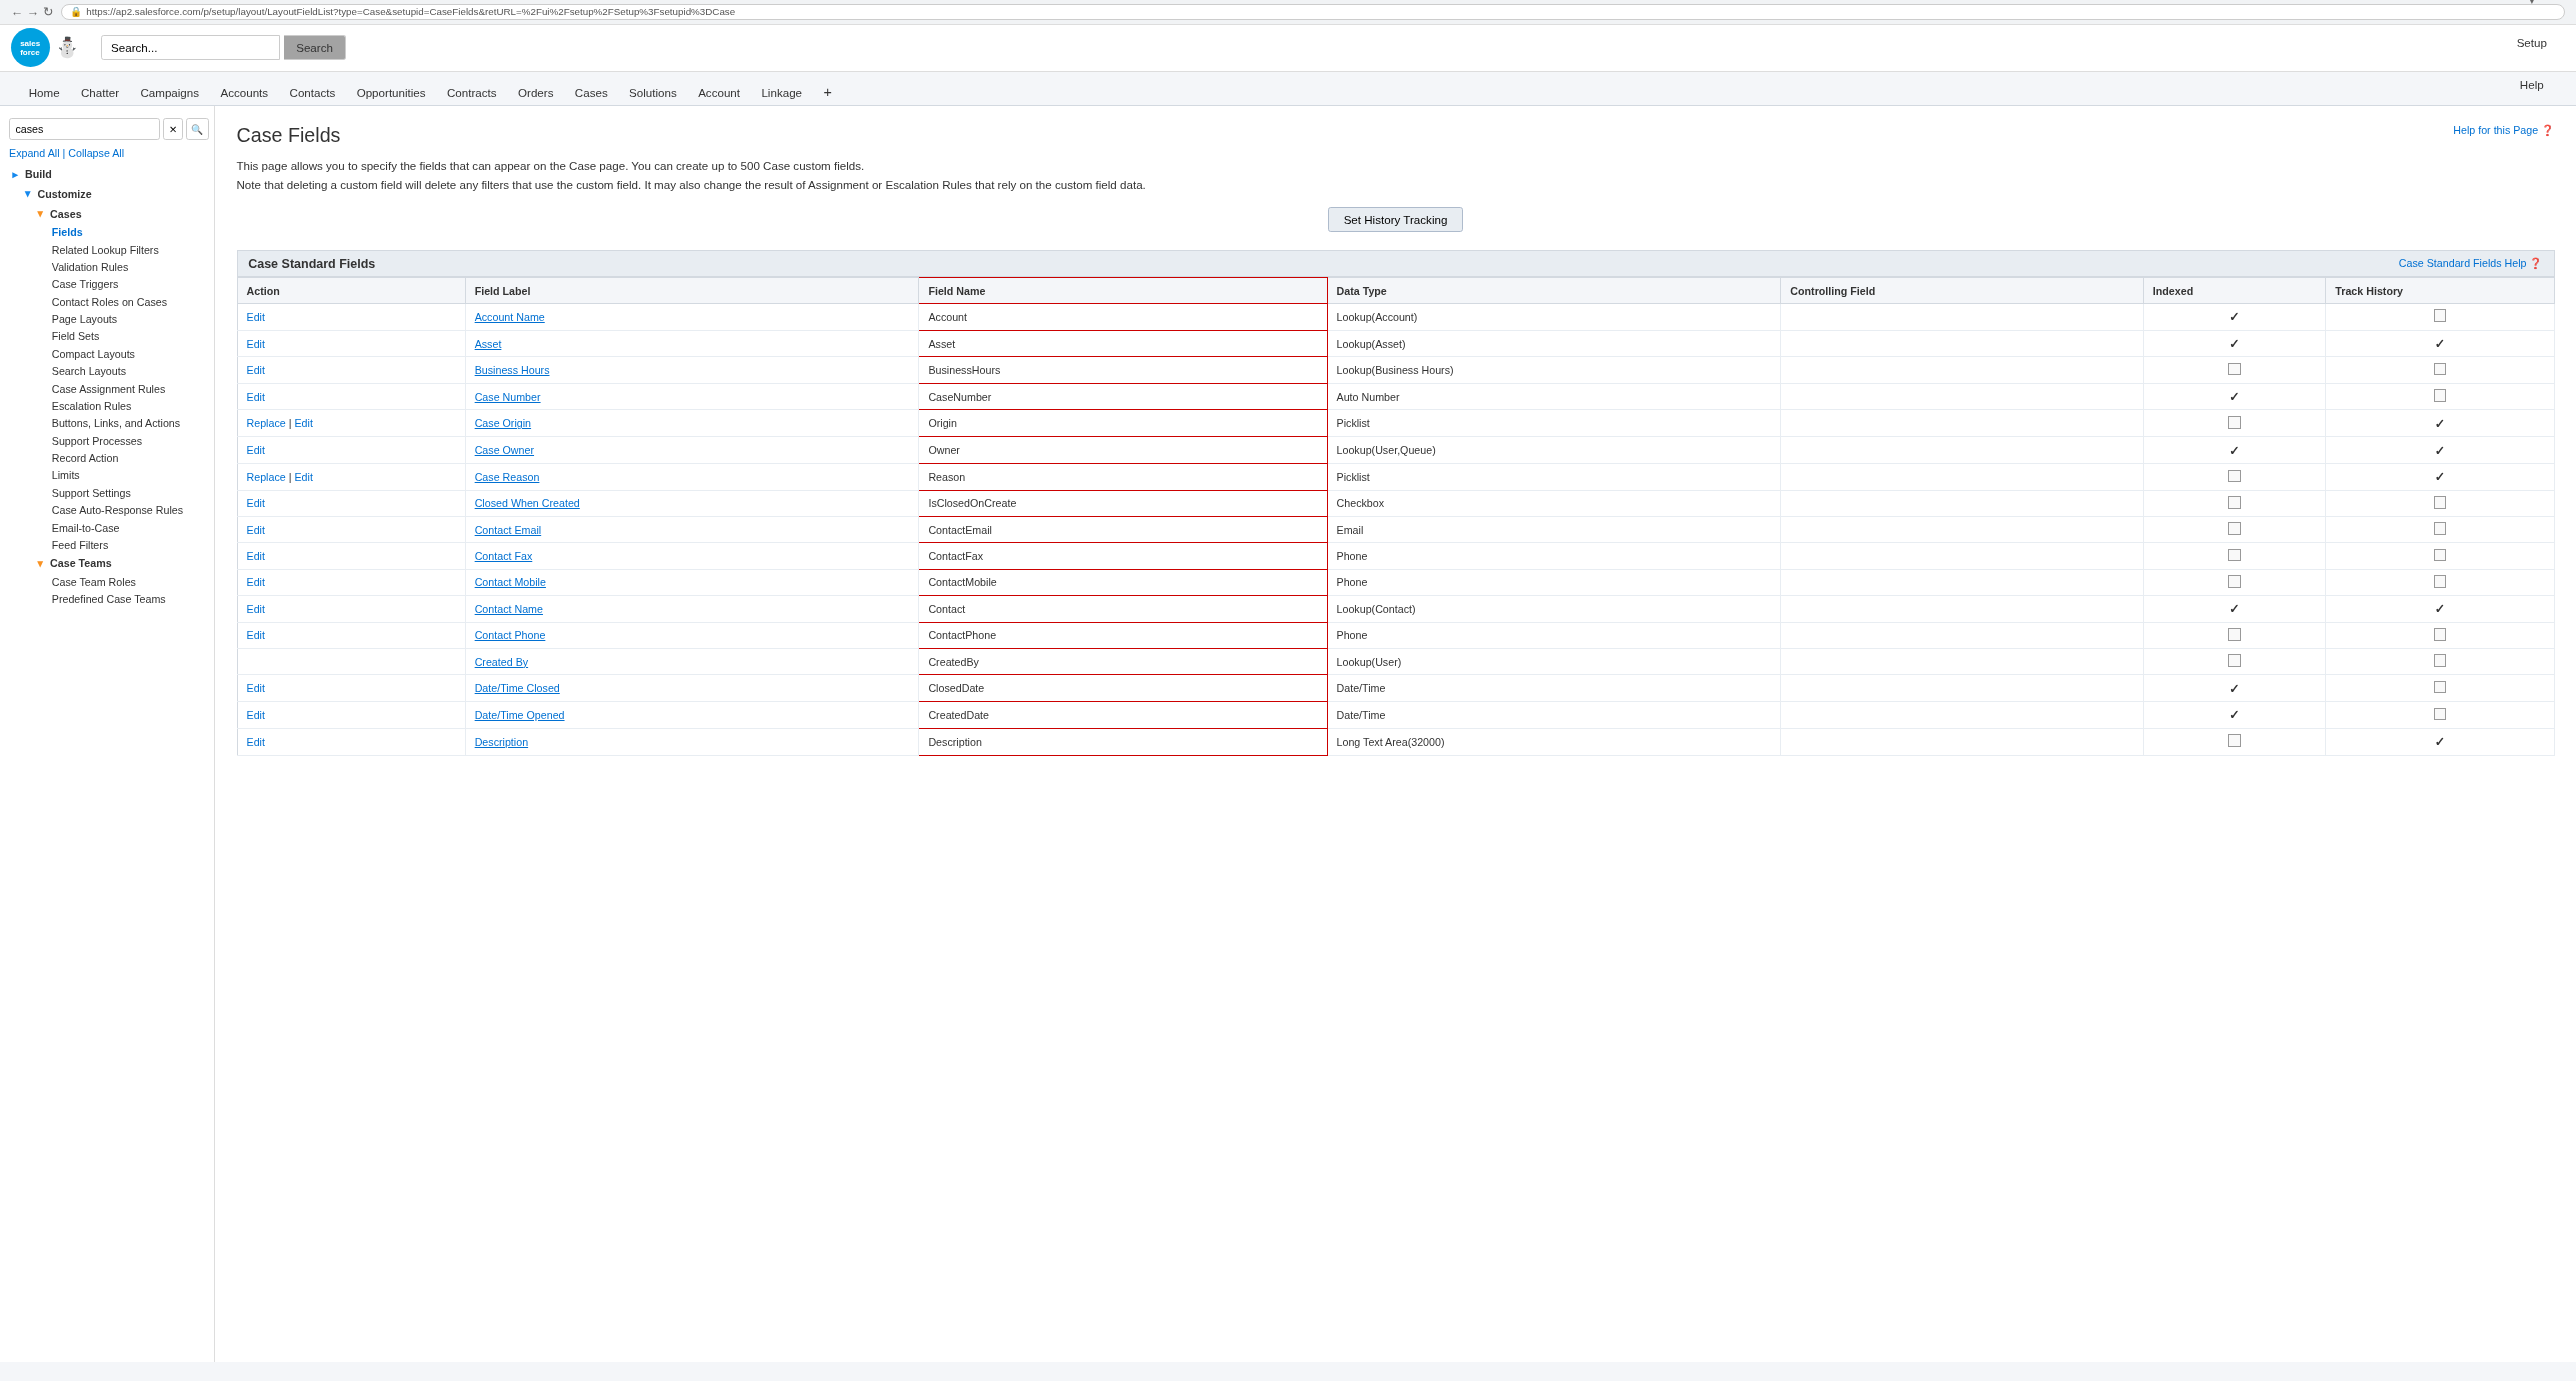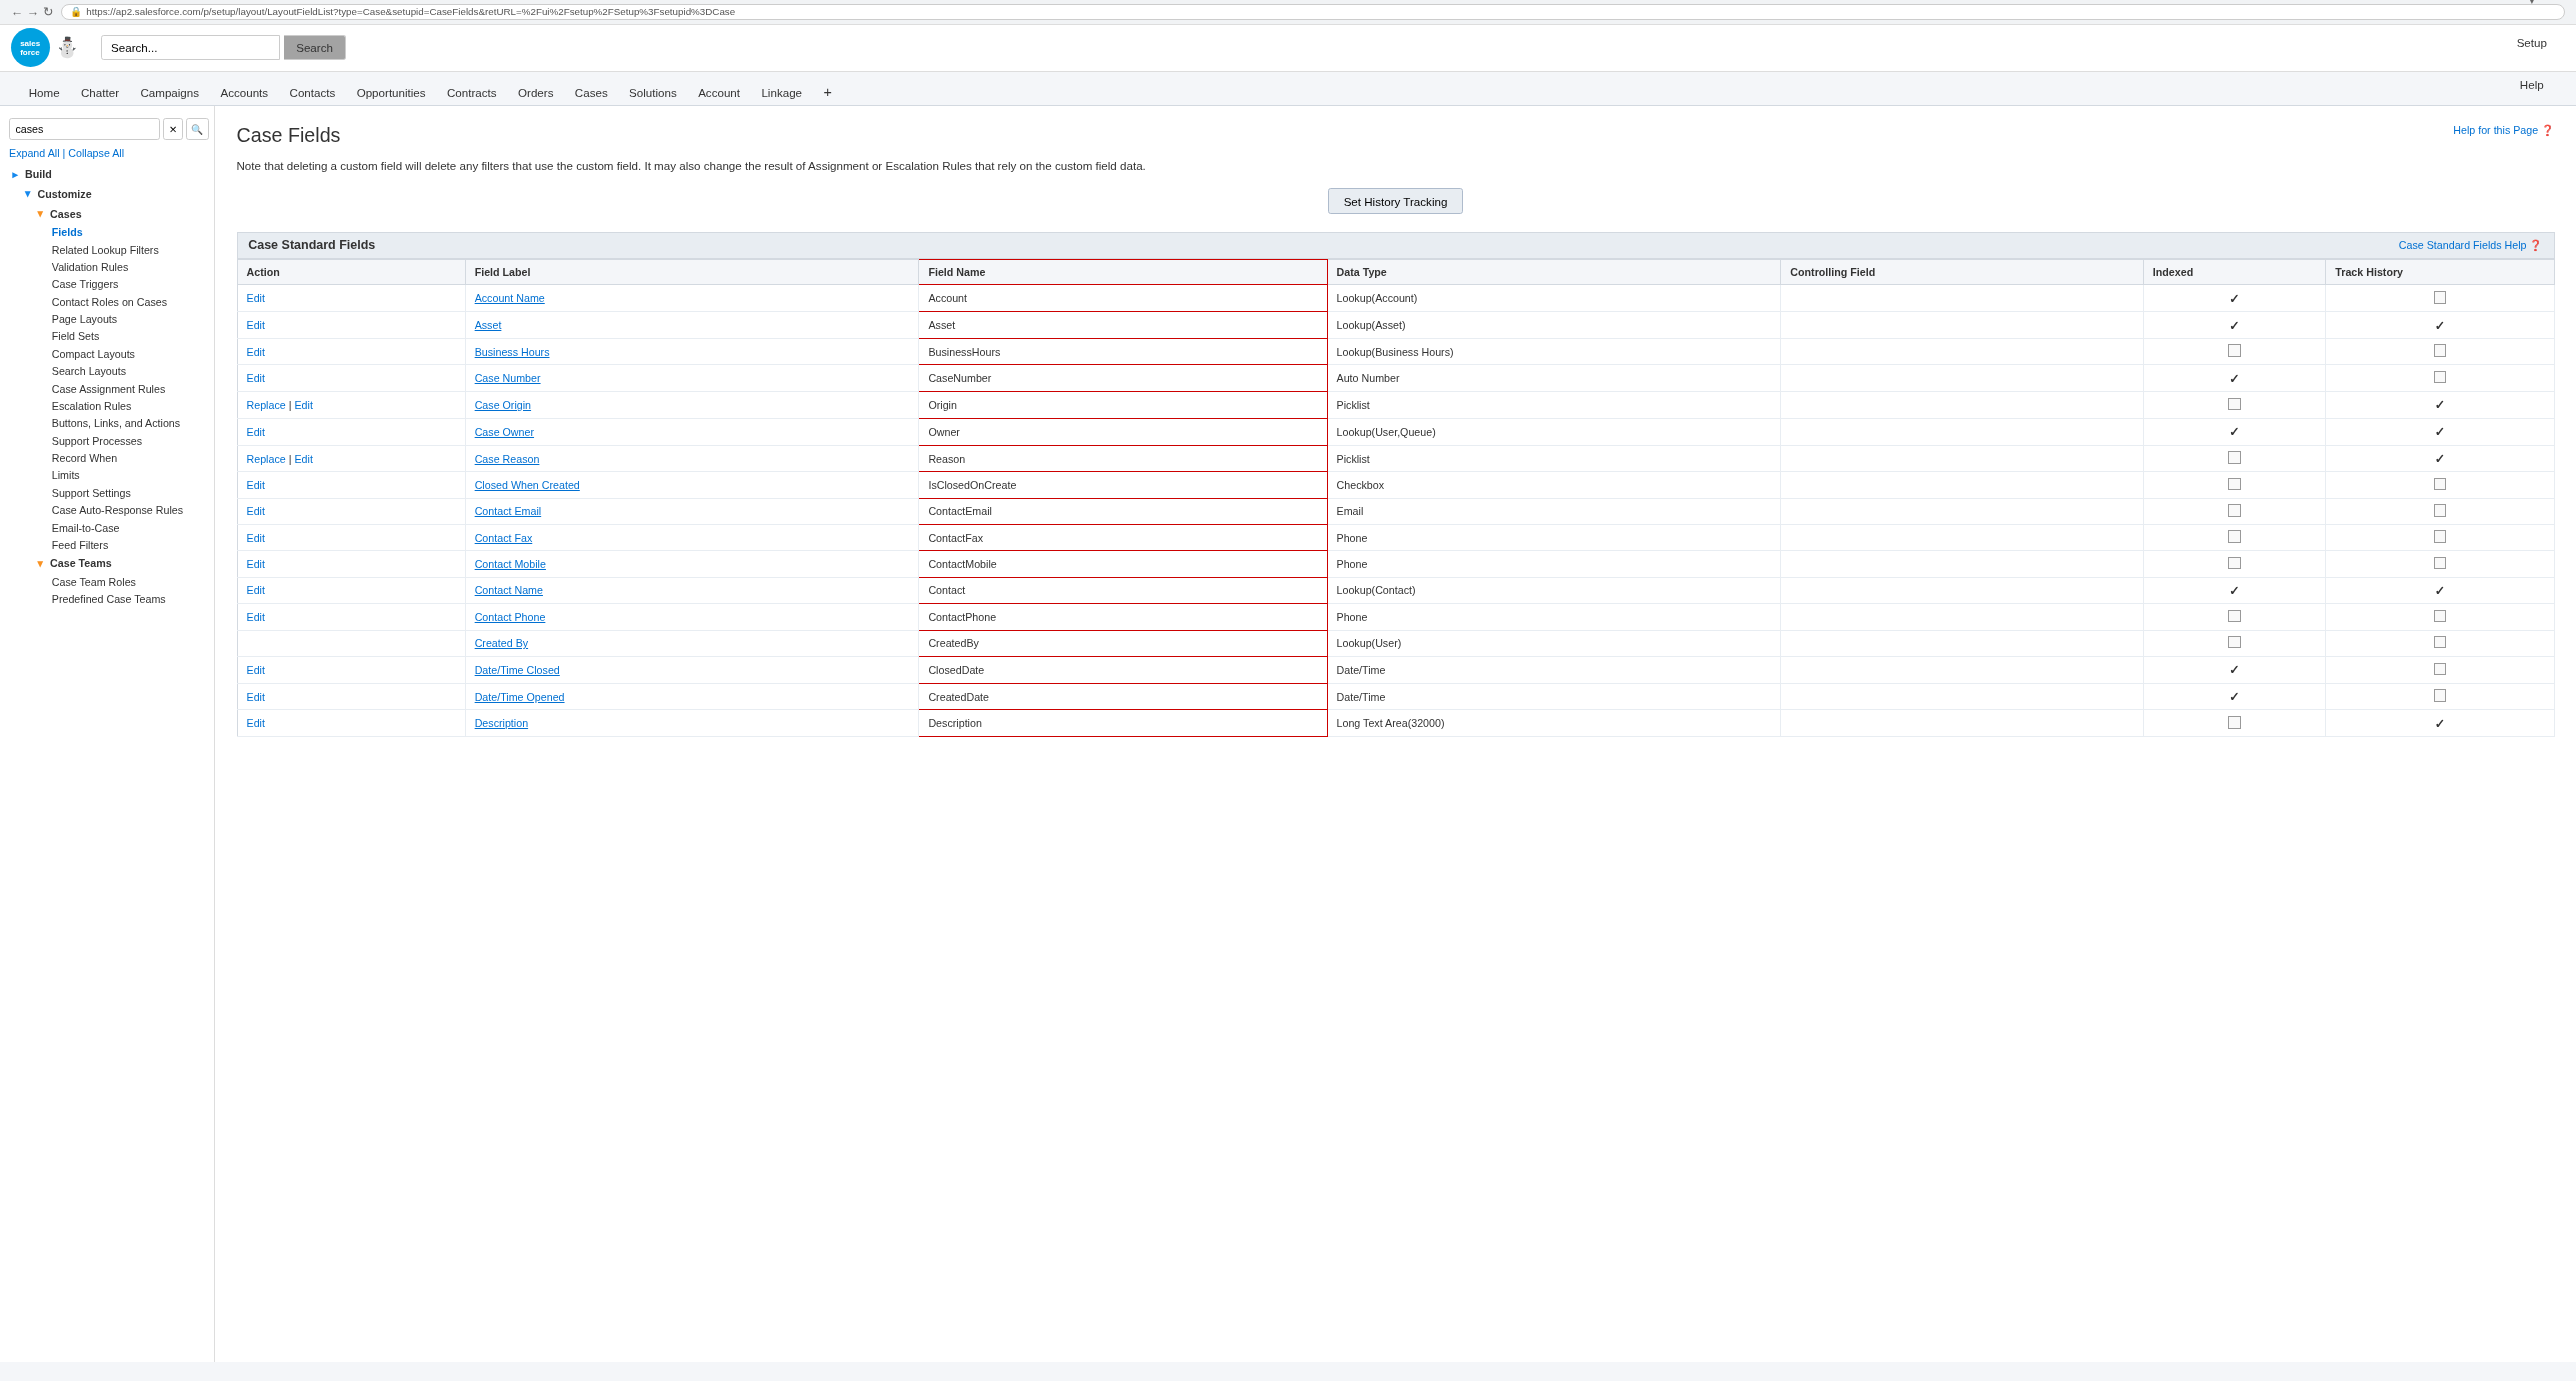--- a/index.html
+++ b/index.html
@@ -305,21 +305,21 @@
           <div class="sidebar-item">Case Triggers</div>
           <div class="sidebar-item">Contact Roles on Cases</div>
           <div class="sidebar-item">Page Layouts</div>
           <div class="sidebar-item">Field Sets</div>
           <div class="sidebar-item">Compact Layouts</div>
           <div class="sidebar-item">Search Layouts</div>
           <div class="sidebar-item">Case Assignment Rules</div>
           <div class="sidebar-item">Escalation Rules</div>
           <div class="sidebar-item">Buttons, Links, and Actions</div>
           <div class="sidebar-item">Support Processes</div>
-          <div class="sidebar-item">Record When</div>
+          <div class="sidebar-item">Record Action</div>
           <div class="sidebar-item">Limits</div>
           <div class="sidebar-item">Support Settings</div>
           <div class="sidebar-item">Case Auto-Response Rules</div>
           <div class="sidebar-item">Email-to-Case</div>
           <div class="sidebar-item">Feed Filters</div>
         </div>
 
         <div class="sidebar-toggle">
           <span class="tree-icon folder">▾</span>
           <span>Case Teams</span>
@@ -334,20 +334,21 @@
 
   <div class="main-content">
     <div style="display:flex; justify-content:space-between; align-items:flex-start;">
       <h1 class="page-title">Case Fields</h1>
       <a class="help-for-page">
         <span>Help for this Page</span>
         <span style="color:#0070d2;"> ❓</span>
       </a>
     </div>
 
+    <p class="page-desc">This page allows you to specify the fields that can appear on the Case page. You can create up to 500 Case custom fields.</p>
     <p class="page-desc2">Note that deleting a custom field will delete any filters that use the custom field. It may also change the result of Assignment or Escalation Rules that rely on the custom field data.</p>
 
     <div class="history-btn-area">
       <button class="history-btn">Set History Tracking</button>
     </div>
 
     <div class="section-header">
       <span class="section-title">Case Standard Fields</span>
       <span class="section-help">
         <span>Case Standard Fields Help</span> ❓

